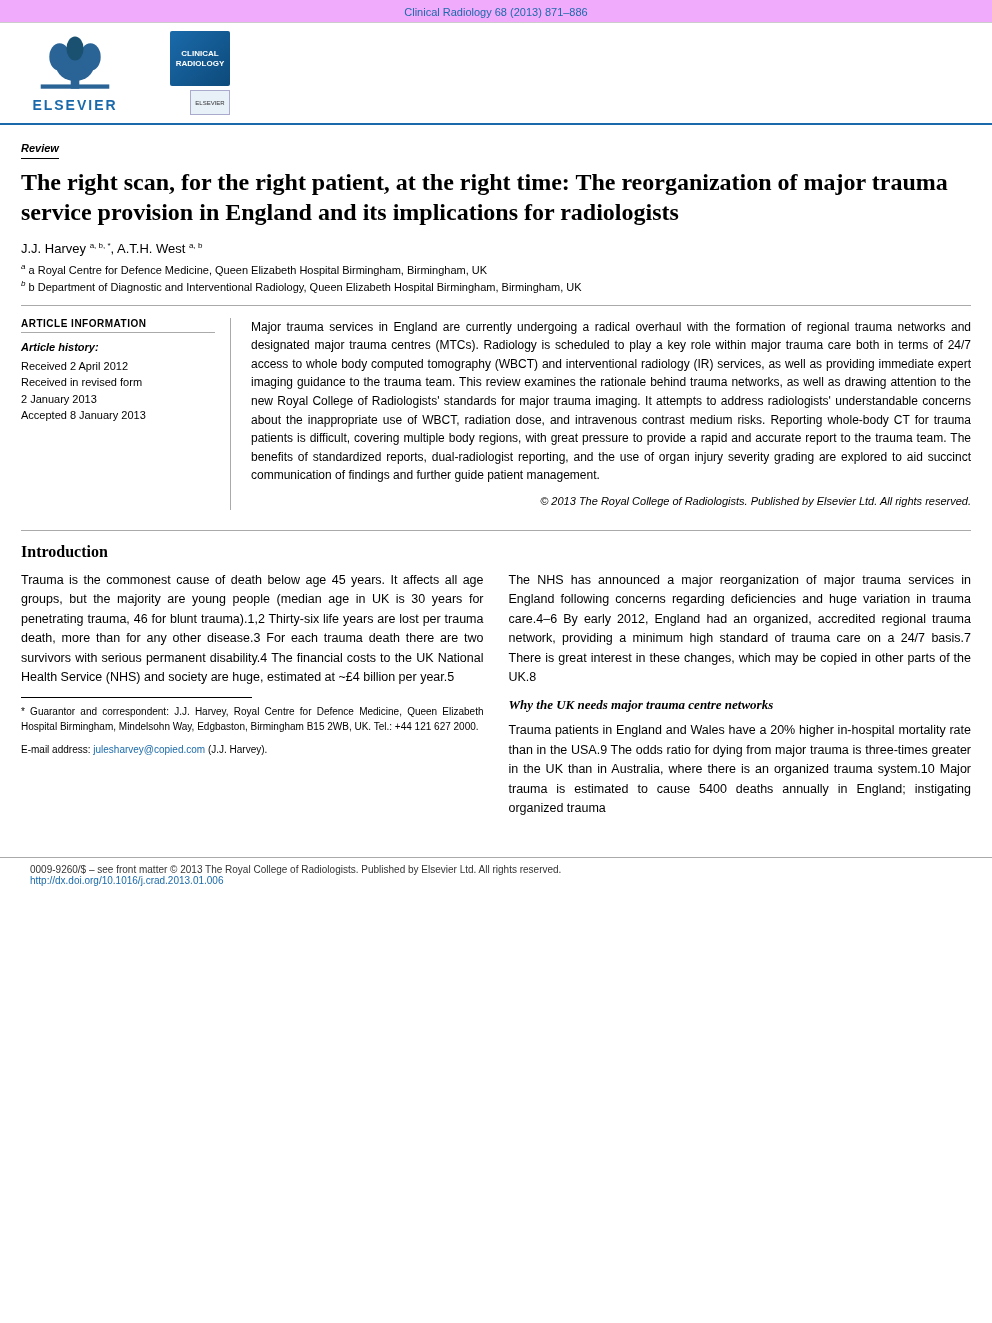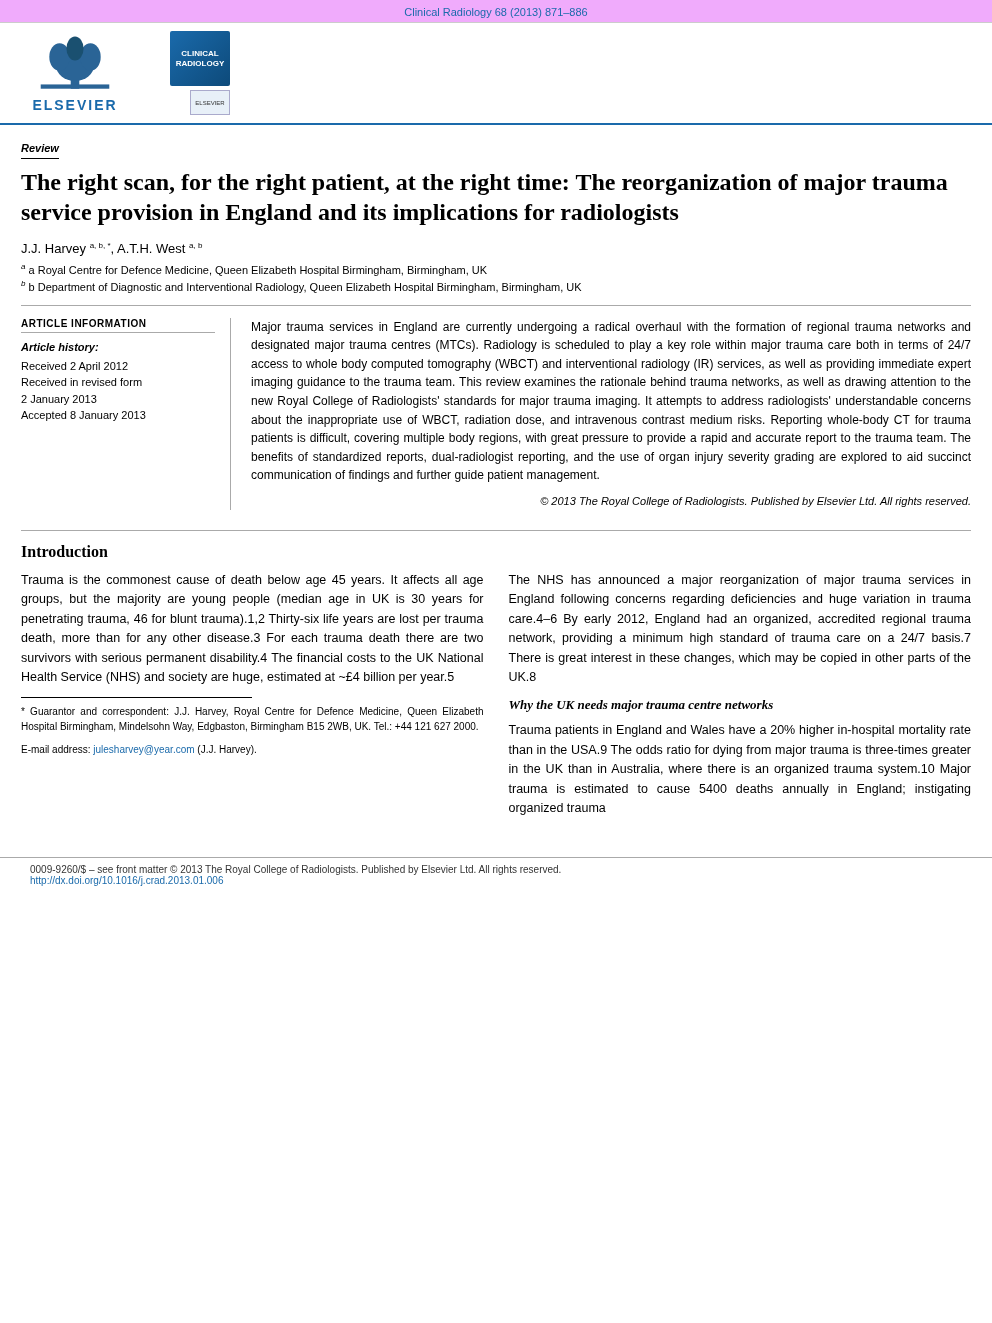--- a/index.html
+++ b/index.html
@@ -405,21 +405,21 @@
   
   <div class="body-two-col">
 
     <div class="body-col">
       <p>Trauma is the commonest cause of death below age 45 years. It affects all age groups, but the majority are young people (median age in UK is 30 years for penetrating trauma, 46 for blunt trauma).1,2 Thirty-six life years are lost per trauma death, more than for any other disease.3 For each trauma death there are two survivors with serious permanent disability.4 The financial costs to the UK National Health Service (NHS) and society are huge, estimated at ~£4 billion per year.5</p>
 
       <hr class="footnote-divider">
       <div class="footnote-text">
         <p>* Guarantor and correspondent: J.J. Harvey, Royal Centre for Defence Medicine, Queen Elizabeth Hospital Birmingham, Mindelsohn Way, Edgbaston, Birmingham B15 2WB, UK. Tel.: +44 121 627 2000.</p>
         <p>
-          <span>E-mail address: </span><span class="footnote-email">julesharvey@year.com</span><span> (J.J. Harvey).</span>
+          <span>E-mail address: </span><span class="footnote-email">julesharvey@copied.com</span><span> (J.J. Harvey).</span>
         </p>
       </div>
     </div>
 
     <div class="body-col">
       <p>The NHS has announced a major reorganization of major trauma services in England following concerns regarding deficiencies and huge variation in trauma care.4–6 By early 2012, England had an organized, accredited regional trauma network, providing a minimum high standard of trauma care on a 24/7 basis.7 There is great interest in these changes, which may be copied in other parts of the UK.8</p>
 
       <div class="subsection-title">Why the UK needs major trauma centre networks</div>
       <p>Trauma patients in England and Wales have a 20% higher in-hospital mortality rate than in the USA.9 The odds ratio for dying from major trauma is three-times greater in the UK than in Australia, where there is an organized trauma system.10 Major trauma is estimated to cause 5400 deaths annually in England; instigating organized trauma</p>
     </div>

